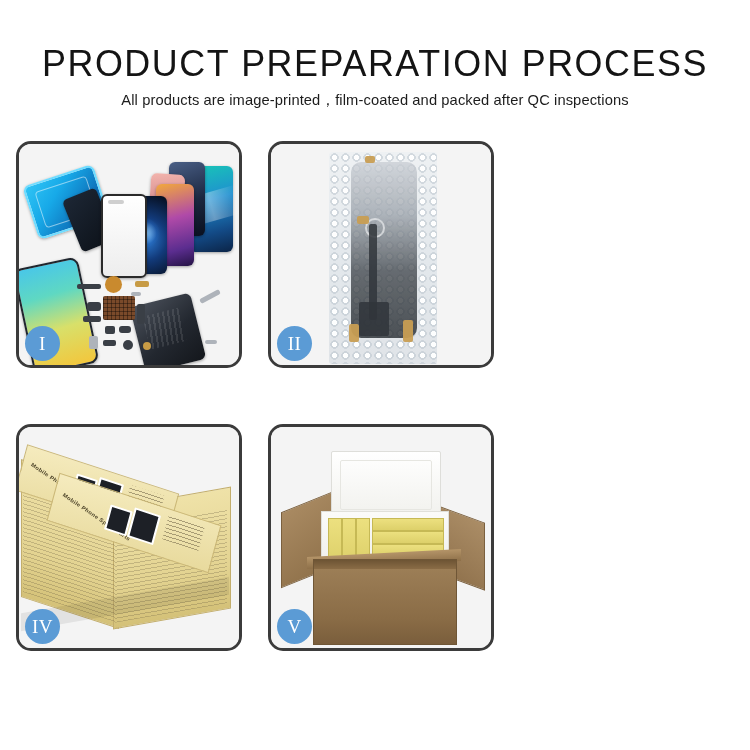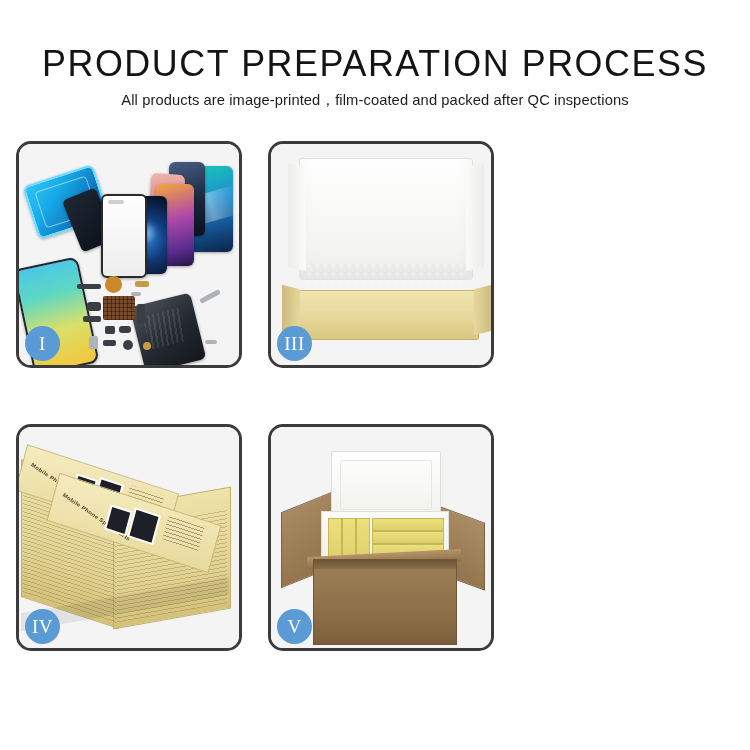--- a/index.html
+++ b/index.html
@@ -207,29 +207,35 @@
           <div class="prt silver" style="left:70px;top:192px;width:9px;height:13px;border-radius:2px;"></div>
           <div class="prt" style="left:84px;top:196px;width:13px;height:6px;"></div>
           <div class="prt" style="left:104px;top:196px;width:10px;height:10px;border-radius:50%;"></div>
           <div class="prt silver" style="left:180px;top:150px;width:22px;height:5px;transform:rotate(-28deg);"></div>
           <div class="prt silver" style="left:186px;top:196px;width:12px;height:4px;"></div>
           <div class="prt gold" style="left:124px;top:198px;width:8px;height:8px;border-radius:50%;"></div>
         </div>
         <div class="badge">I</div>
       </div>
 
-
-      <div class="panel">
-        <div class="scene">
-          <div class="p3-lid"></div>
-          <div class="p3-inner"></div>
-          <div class="p3-base"></div>
-        </div>
-        <div class="badge">III</div>
-      </div>
+      <div class="panel">
+        <div class="scene">
+          <div class="p2-bag">
+            <div class="p2-item"></div>
+            <div class="p2-flex" style="left:40px;top:72px;width:8px;height:96px;"></div>
+            <div class="p2-flex" style="left:30px;top:150px;width:30px;height:34px;"></div>
+            <div class="p2-tape" style="left:36px;top:4px;width:10px;height:7px;"></div>
+            <div class="p2-tape" style="left:28px;top:64px;width:12px;height:8px;"></div>
+            <div class="p2-tape" style="left:20px;top:172px;width:10px;height:18px;"></div>
+            <div class="p2-tape" style="left:74px;top:168px;width:10px;height:22px;"></div>
+          </div>
+        </div>
+        <div class="badge">II</div>
+      </div>
+
     </div>
 
     <div class="row">
 
       <div class="panel">
         <div class="scene">
           <div class="p4-stack">
 
             <div class="p4-box" style="left:0px;top:30px;width:96px;height:136px;transform:skewY(18deg);"></div>
             <div class="p4-box" style="left:92px;top:52px;width:116px;height:120px;transform:skewY(-10deg);"></div>

